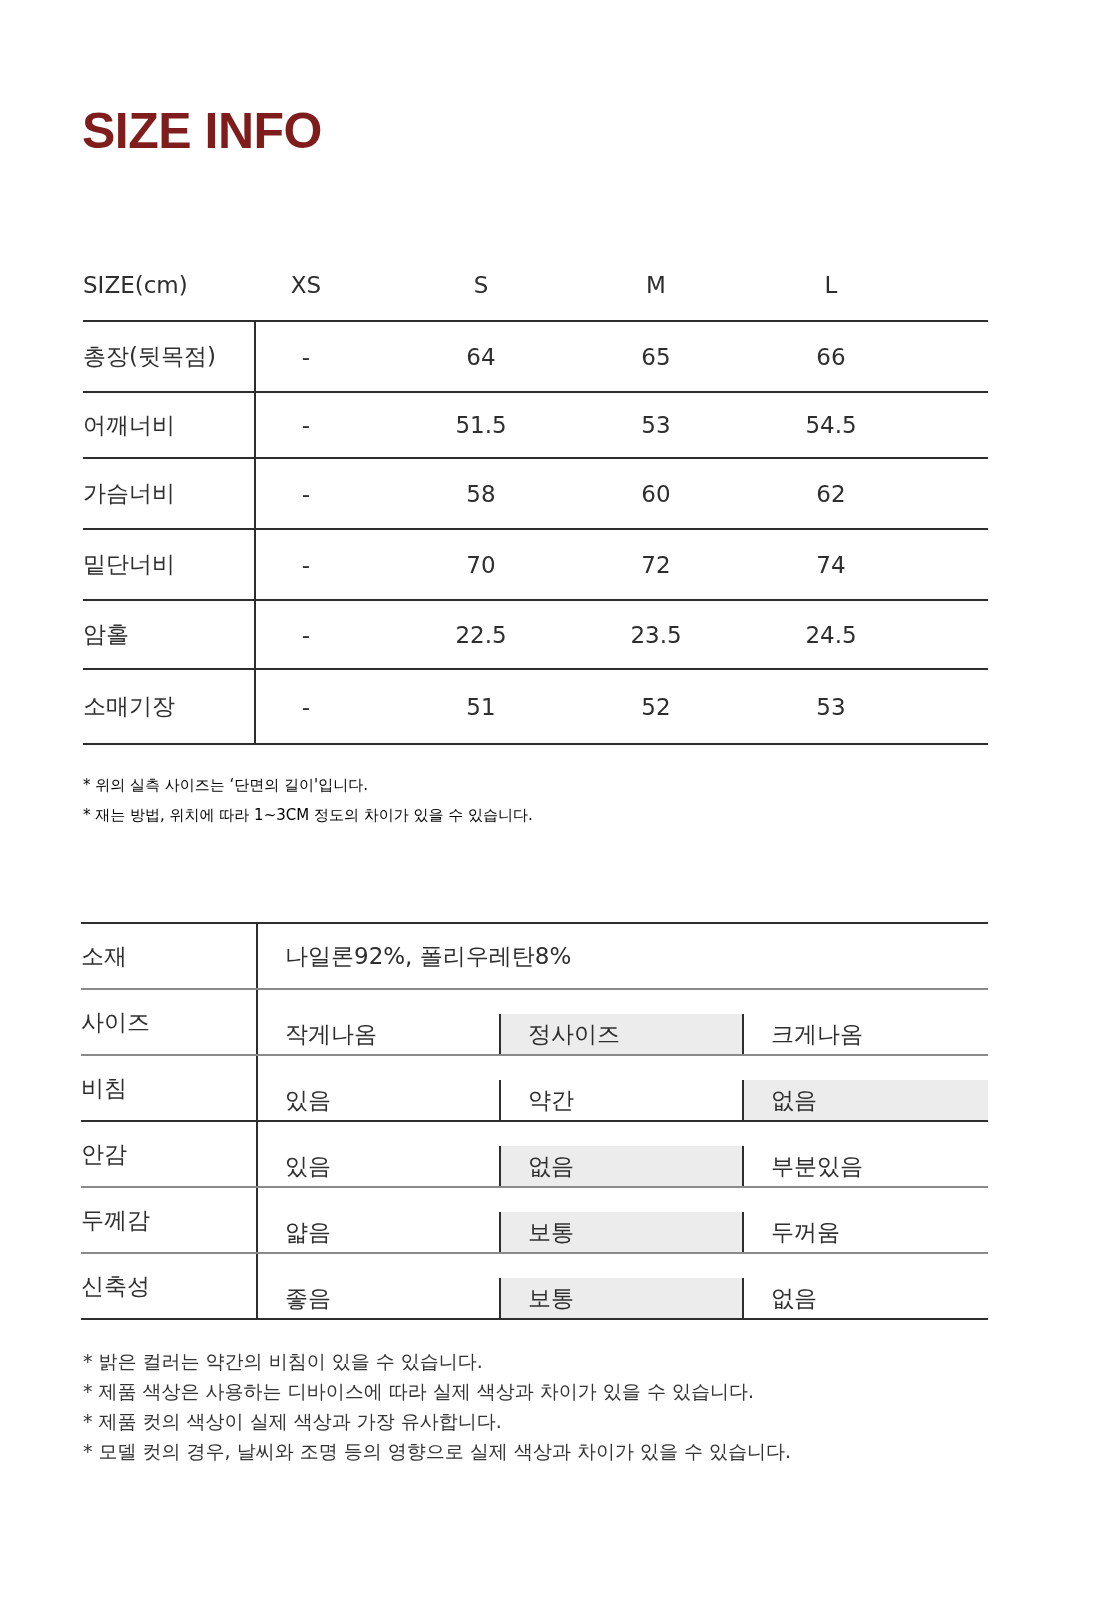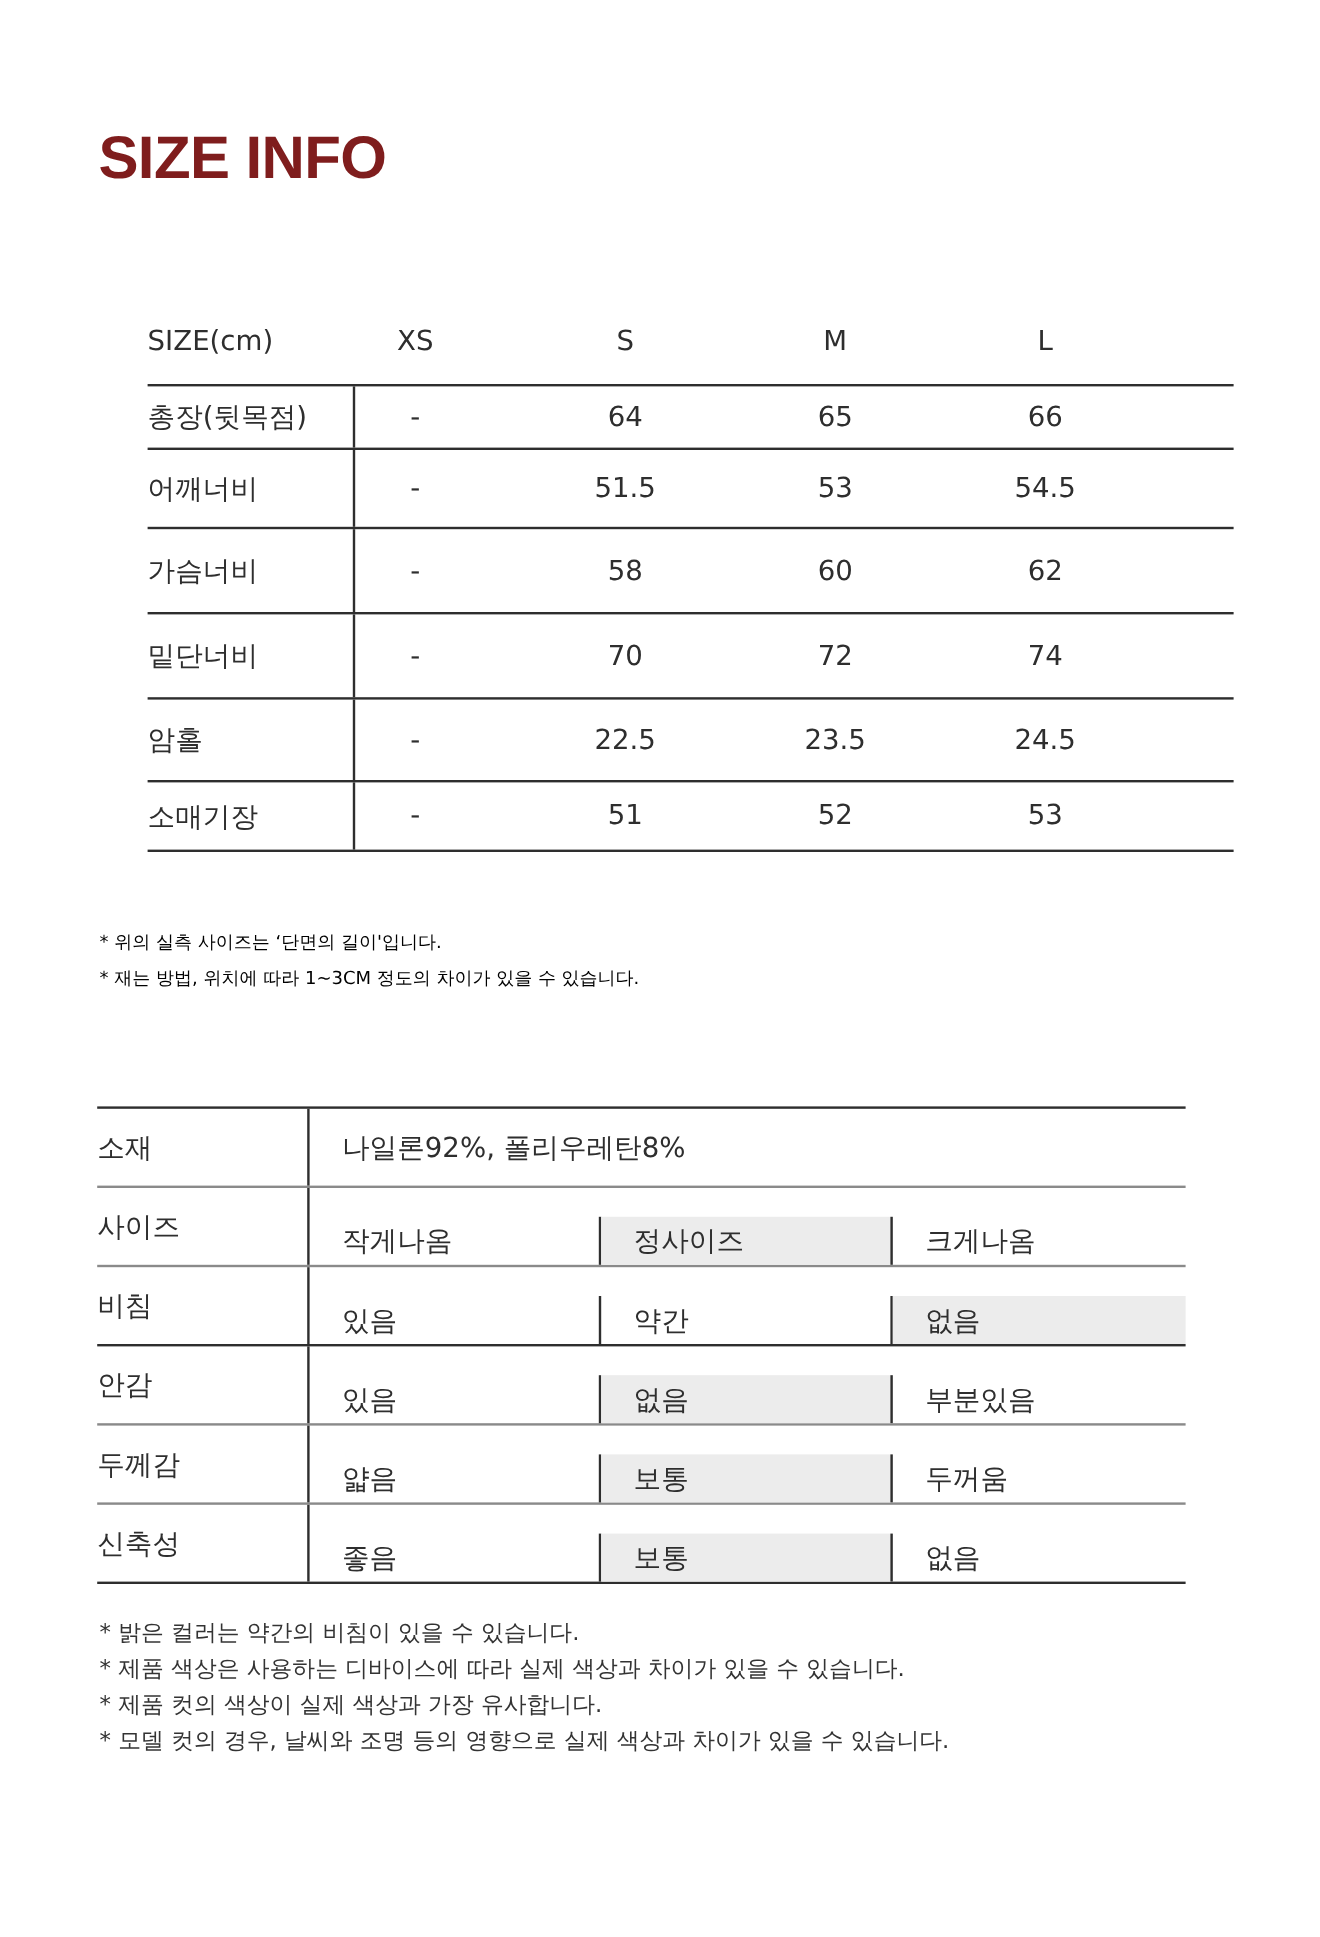--- a/index.html
+++ b/index.html
@@ -20,21 +20,20 @@
       color: #7f1d1d;
       line-height: 56px;
     }
 
     
     .size-table {
       position: absolute;
       left: 83px;
       top: 250px;
       width: 905px;
-      margin-left: 40px;
     }
     .size-head {
       display: flex;
       height: 72px;
       align-items: center;
       border-bottom: 2px solid #2e2e2e;
     }
     .size-row {
       display: flex;
       align-items: center;
@@ -121,21 +120,21 @@
 
 <div class="size-table">
   <div class="size-head">
     <div class="c0 cell">SIZE(cm)</div>
     <div class="c1 cell" style="width:100px;text-align:center;margin-left:0;">XS</div>
     <div class="cell" style="width:250px;text-align:center;">S</div>
     <div class="cell" style="width:100px;text-align:center;">M</div>
     <div class="cell" style="width:250px;text-align:center;">L</div>
   </div>
 
-  <div class="size-row" style="height:53px;">
+  <div class="size-row" style="height:71px;">
     <div class="c0">총장(뒷목점)</div>
     <div class="c1">-</div>
     <div class="c2">64</div>
     <div class="c3">65</div>
     <div class="c4">66</div>
   </div>
   <div class="size-row" style="height:66px;">
     <div class="c0">어깨너비</div>
     <div class="c1">-</div>
     <div class="c2">51.5</div>
@@ -156,21 +155,21 @@
     <div class="c3">72</div>
     <div class="c4">74</div>
   </div>
   <div class="size-row" style="height:69px;">
     <div class="c0">암홀</div>
     <div class="c1">-</div>
     <div class="c2">22.5</div>
     <div class="c3">23.5</div>
     <div class="c4">24.5</div>
   </div>
-  <div class="size-row" style="height:58px;">
+  <div class="size-row" style="height:75px;">
     <div class="c0">소매기장</div>
     <div class="c1">-</div>
     <div class="c2">51</div>
     <div class="c3">52</div>
     <div class="c4">53</div>
   </div>
 </div>
 
 <div class="notes1">
   <div>* 위의 실측 사이즈는 ‘단면의 길이'입니다.</div>

